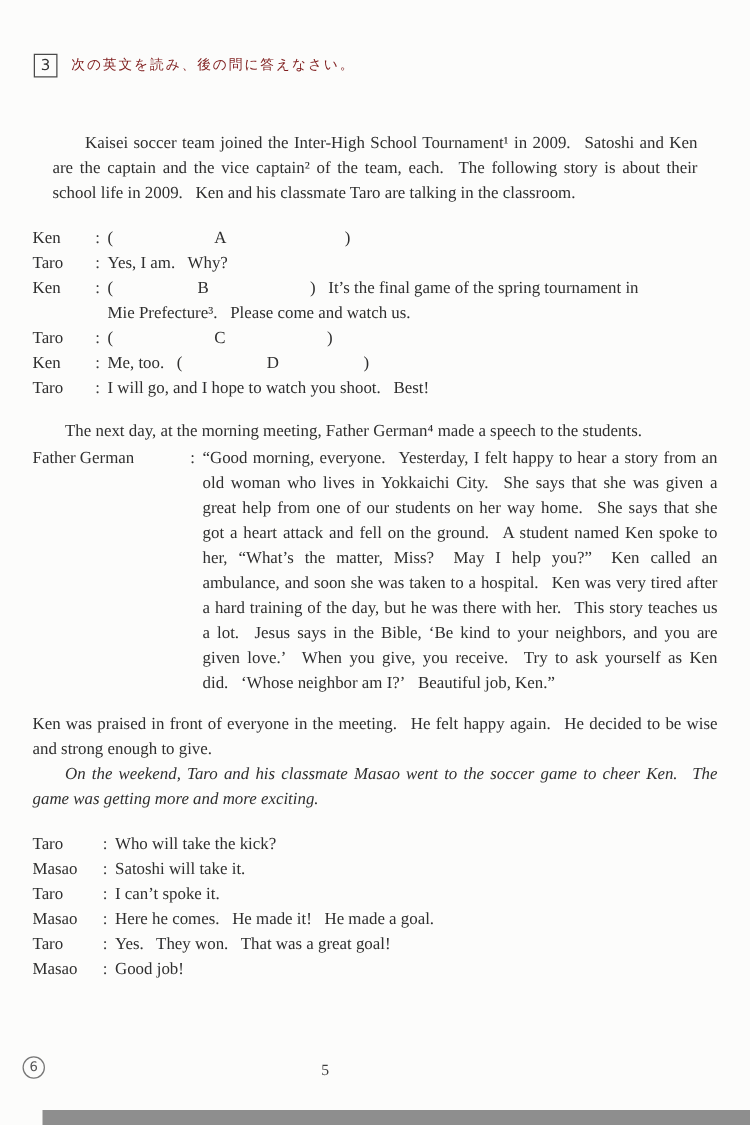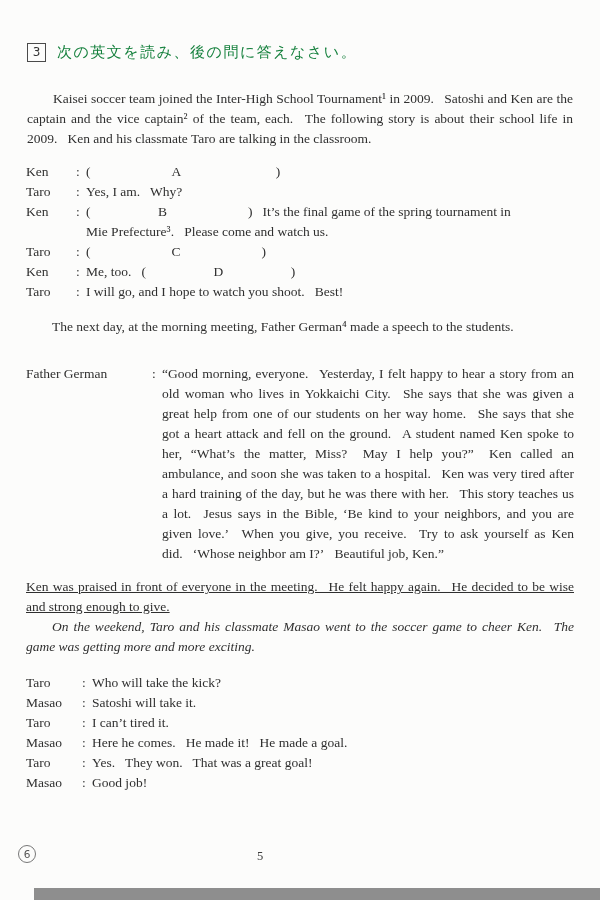--- a/index.html
+++ b/index.html
@@ -12,36 +12,36 @@
   .section-header{
     position:absolute;top:42px;left:27px;right:26px;
     display:flex;align-items:center;gap:11px;
     font-family:"DejaVu Sans","Liberation Sans",sans-serif;
   }
   .section-box{
     flex:none;width:17px;height:17px;border:1.3px solid #4a4a4a;
     display:flex;align-items:center;justify-content:center;
     font-size:12px;color:#333;
   }
-  .section-instruction{font-size:15px;color:#15803d;letter-spacing:1.5px;}
+  .section-instruction{font-size:11px;color:#7f1d1d;letter-spacing:1.5px;}
   .content{position:absolute;top:88px;left:26px;right:26px;}
-  .intro{margin:1px;text-indent:26px;text-align:justify;}
+  .intro{margin:16px;text-indent:26px;text-align:justify;}
   .dialogue{margin-top:13px;}
   .dialogue2{margin-top:16px;}
   .d-row{display:flex;justify-content:space-between;}
   .d-row .spk{flex:none;width:44px;}
   .dialogue2 .d-row .spk{width:50px;}
   .d-row .col{flex:none;width:16px;text-align:center;color:#3a3a3a;}
   .d-row .txt{flex:1;min-width:0;white-space:pre-wrap;}
   .narration{margin:15px 0 0 0;text-indent:26px;}
-  .speech-block{margin-top:27px;display:flex;}
+  .speech-block{margin-top:1px;display:flex;}
   .speech-label{flex:none;width:120px;}
   .speech-colon{flex:none;width:16px;text-align:center;}
   .speech-text{flex:1;min-width:0;text-align:justify;}
-  .praise{margin:13px 0 0 0;text-align:justify;text-decoration:underline;}
+  .praise{margin:13px 0 0 0;text-align:justify;}
   .weekend{margin:0;text-indent:26px;text-align:justify;font-style:italic;}
   .circled-number{
     position:absolute;left:18px;top:845px;width:16px;height:16px;
     border:1px solid #777;border-radius:50%;
     display:flex;align-items:center;justify-content:center;
     font-size:10.5px;color:#555;
     font-family:"DejaVu Sans","Liberation Sans",sans-serif;
   }
   .page-number{position:absolute;left:257px;top:846px;font-size:12.5px;color:#3d3d3d;}
   .scan-band{position:absolute;left:34px;right:0;bottom:0;height:12px;background:#8e8e8e;}
@@ -112,21 +112,21 @@
           <span class="txt">Who will take the kick?</span>
       </div>
       <div class="d-row">
         <span class="spk">Masao</span>
           <span class="col">:</span>
           <span class="txt">Satoshi will take it.</span>
       </div>
       <div class="d-row">
         <span class="spk">Taro</span>
           <span class="col">:</span>
-          <span class="txt">I can’t tired it.</span>
+          <span class="txt">I can’t spoke it.</span>
       </div>
       <div class="d-row">
         <span class="spk">Masao</span>
           <span class="col">:</span>
           <span class="txt">Here he comes.  He made it!  He made a goal.</span>
       </div>
       <div class="d-row">
         <span class="spk">Taro</span>
           <span class="col">:</span>
           <span class="txt">Yes.  They won.  That was a great goal!</span>

